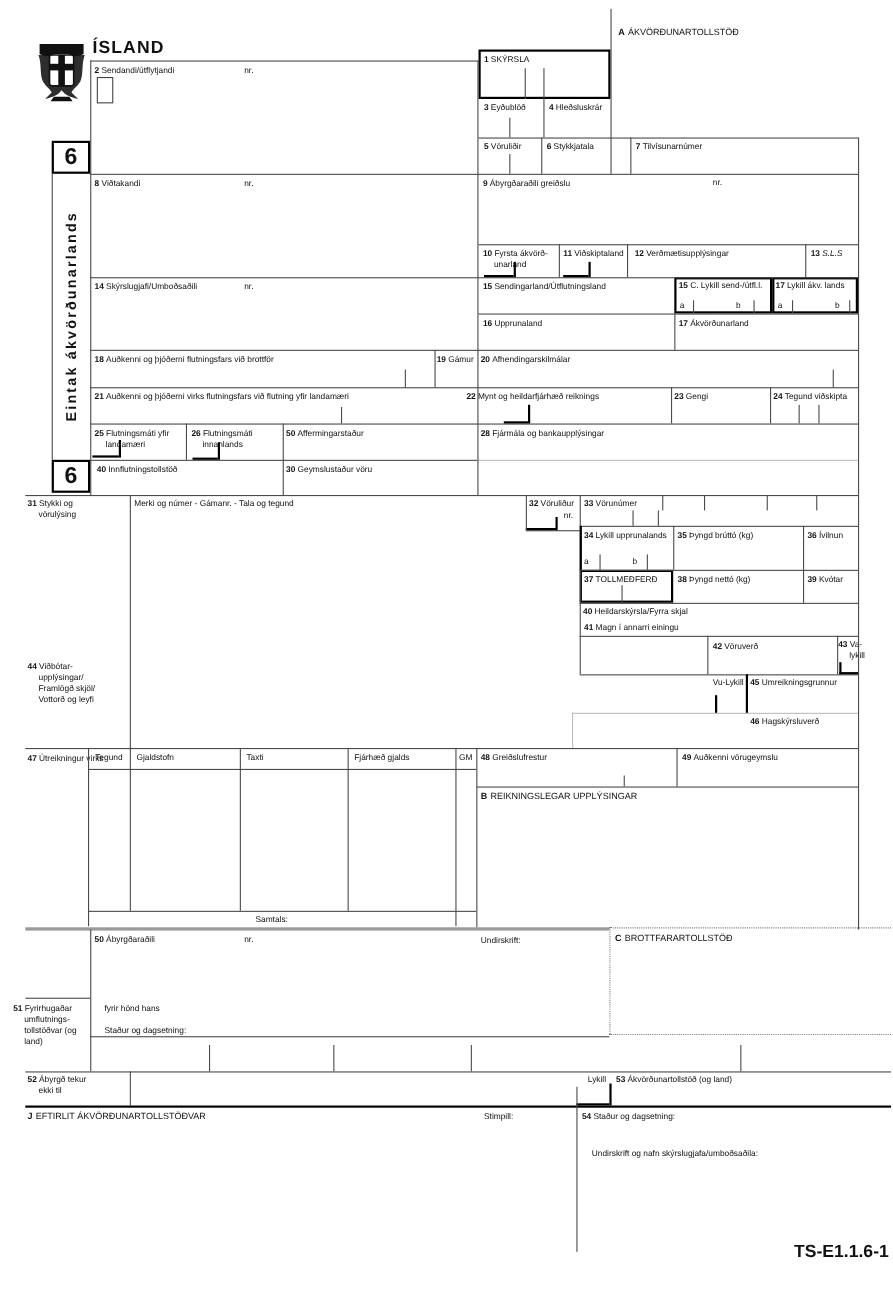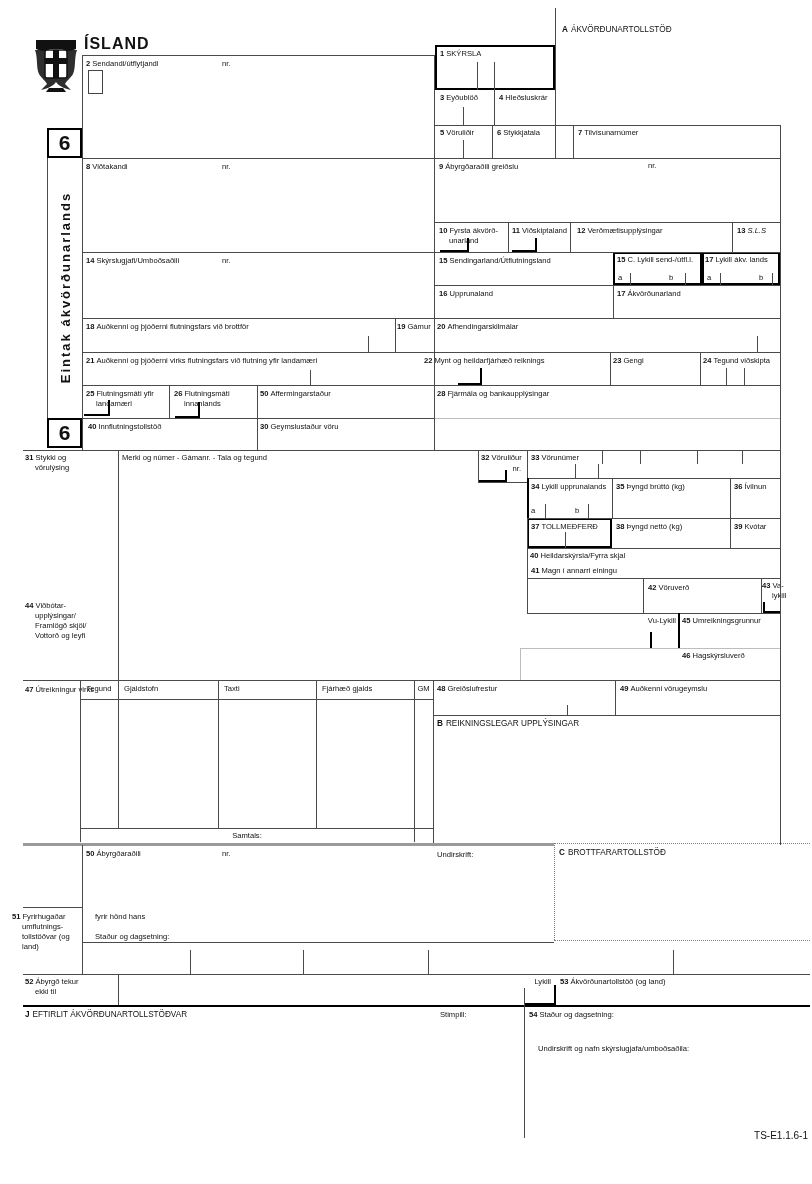--- a/index.html
+++ b/index.html
@@ -10,21 +10,21 @@
   .hang{white-space:normal;padding-left:10px;text-indent:-10px;}
   .ctr{text-align:center;}
   .rt{text-align:right;}
   .rect2{position:absolute;border:2px solid #000;background:transparent;}
   .rect1{position:absolute;border:1px solid #444;background:transparent;}
   .title{position:absolute;font-size:16px;font-weight:700;letter-spacing:1px;}
   .six{position:absolute;width:35px;text-align:center;font-size:21px;font-weight:700;}
   .sideWrap{position:absolute;left:47px;top:158px;width:35px;height:260px;}
   .sideTxt{position:absolute;left:-112px;top:122px;width:260px;text-align:center;
            transform:rotate(-90deg);font-size:13px;font-weight:700;letter-spacing:2px;white-space:nowrap;}
-  .code{position:absolute;font-size:10px;font-weight:400;}
+  .code{position:absolute;font-size:16px;font-weight:700;}
   .sec{position:absolute;font-size:8.2px;white-space:nowrap;}
   .sec b{font-weight:700;margin-right:3px;}
 </style>
 </head>
 <body>
 
 <div class="page">
 
   <svg style="position:absolute;left:33px;top:38px" width="46" height="56" viewBox="0 0 46 56">
     <path d="M3 2 h40 v9 c-6 3 -10 2 -14 0 h-12 c-4 2 -8 3 -14 0 z" fill="#111"></path>

